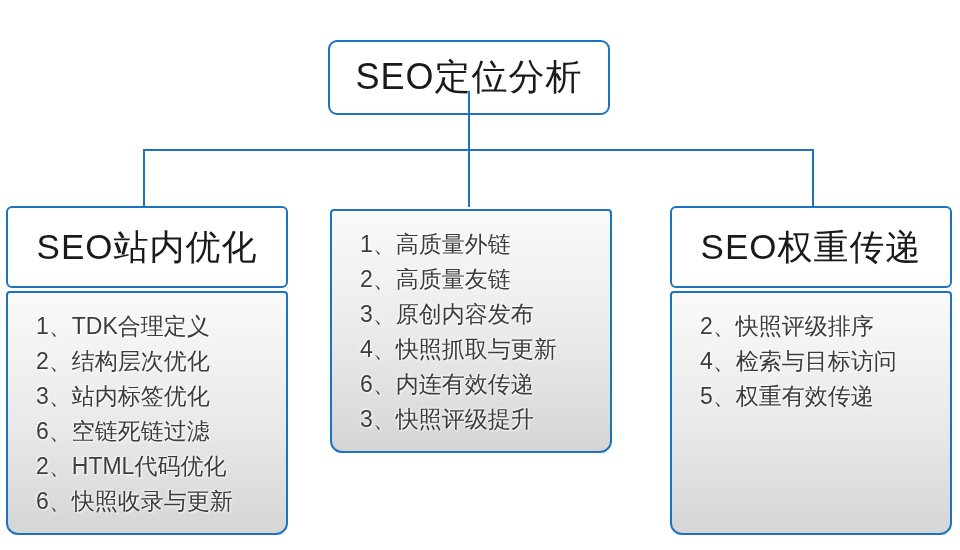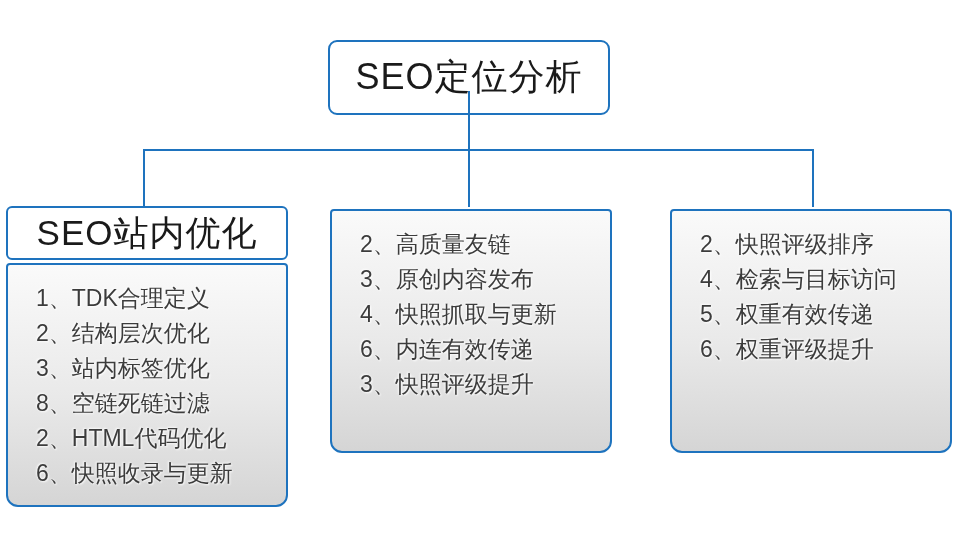--- a/index.html
+++ b/index.html
@@ -36,21 +36,21 @@
   .v-mid    { left: 468px; top: 149px; width: 2px;  height: 58px; }
   .v-right  { left: 812px; top: 149px; width: 2px;  height: 58px; }
 
   
   .col { position: absolute; top: 206px; width: 282px; }
   .col-1 { left: 6px; }
   .col-2 { left: 330px; }
   .col-3 { left: 670px; }
 
   .col-header {
-    height: 54px;
+    height: 82px;
     background: var(--box-fill);
     border: 2px solid var(--line);
     border-radius: 6px;
     display: flex; align-items: center; justify-content: center;
     font-size: 35px; color: var(--title-text); letter-spacing: 1px;
   }
 
   .col-list {
     margin-top: 3px;
     height: 244px;
@@ -82,38 +82,41 @@
   <div class="line v-right"></div>
 
   <div class="col col-1">
     <div class="col-header">
       <span>SEO站内优化</span>
     </div>
     <div class="col-list">
       <div class="list-item">1、TDK合理定义</div>
       <div class="list-item">2、结构层次优化</div>
       <div class="list-item">3、站内标签优化</div>
-      <div class="list-item">8、空链死链过滤</div>
+      <div class="list-item">6、空链死链过滤</div>
       <div class="list-item">2、HTML代码优化</div>
       <div class="list-item">6、快照收录与更新</div>
     </div>
   </div>
 
   <div class="col col-2">
     <div class="col-list">
+      <div class="list-item">1、高质量外链</div>
       <div class="list-item">2、高质量友链</div>
       <div class="list-item">3、原创内容发布</div>
       <div class="list-item">4、快照抓取与更新</div>
       <div class="list-item">6、内连有效传递</div>
       <div class="list-item">3、快照评级提升</div>
     </div>
   </div>
 
   <div class="col col-3">
+    <div class="col-header">
+      <span>SEO权重传递</span>
+    </div>
     <div class="col-list">
       <div class="list-item">2、快照评级排序</div>
       <div class="list-item">4、检索与目标访问</div>
       <div class="list-item">5、权重有效传递</div>
-      <div class="list-item">6、权重评级提升</div>
     </div>
   </div>
 
 </div>
 
 </body></html>

